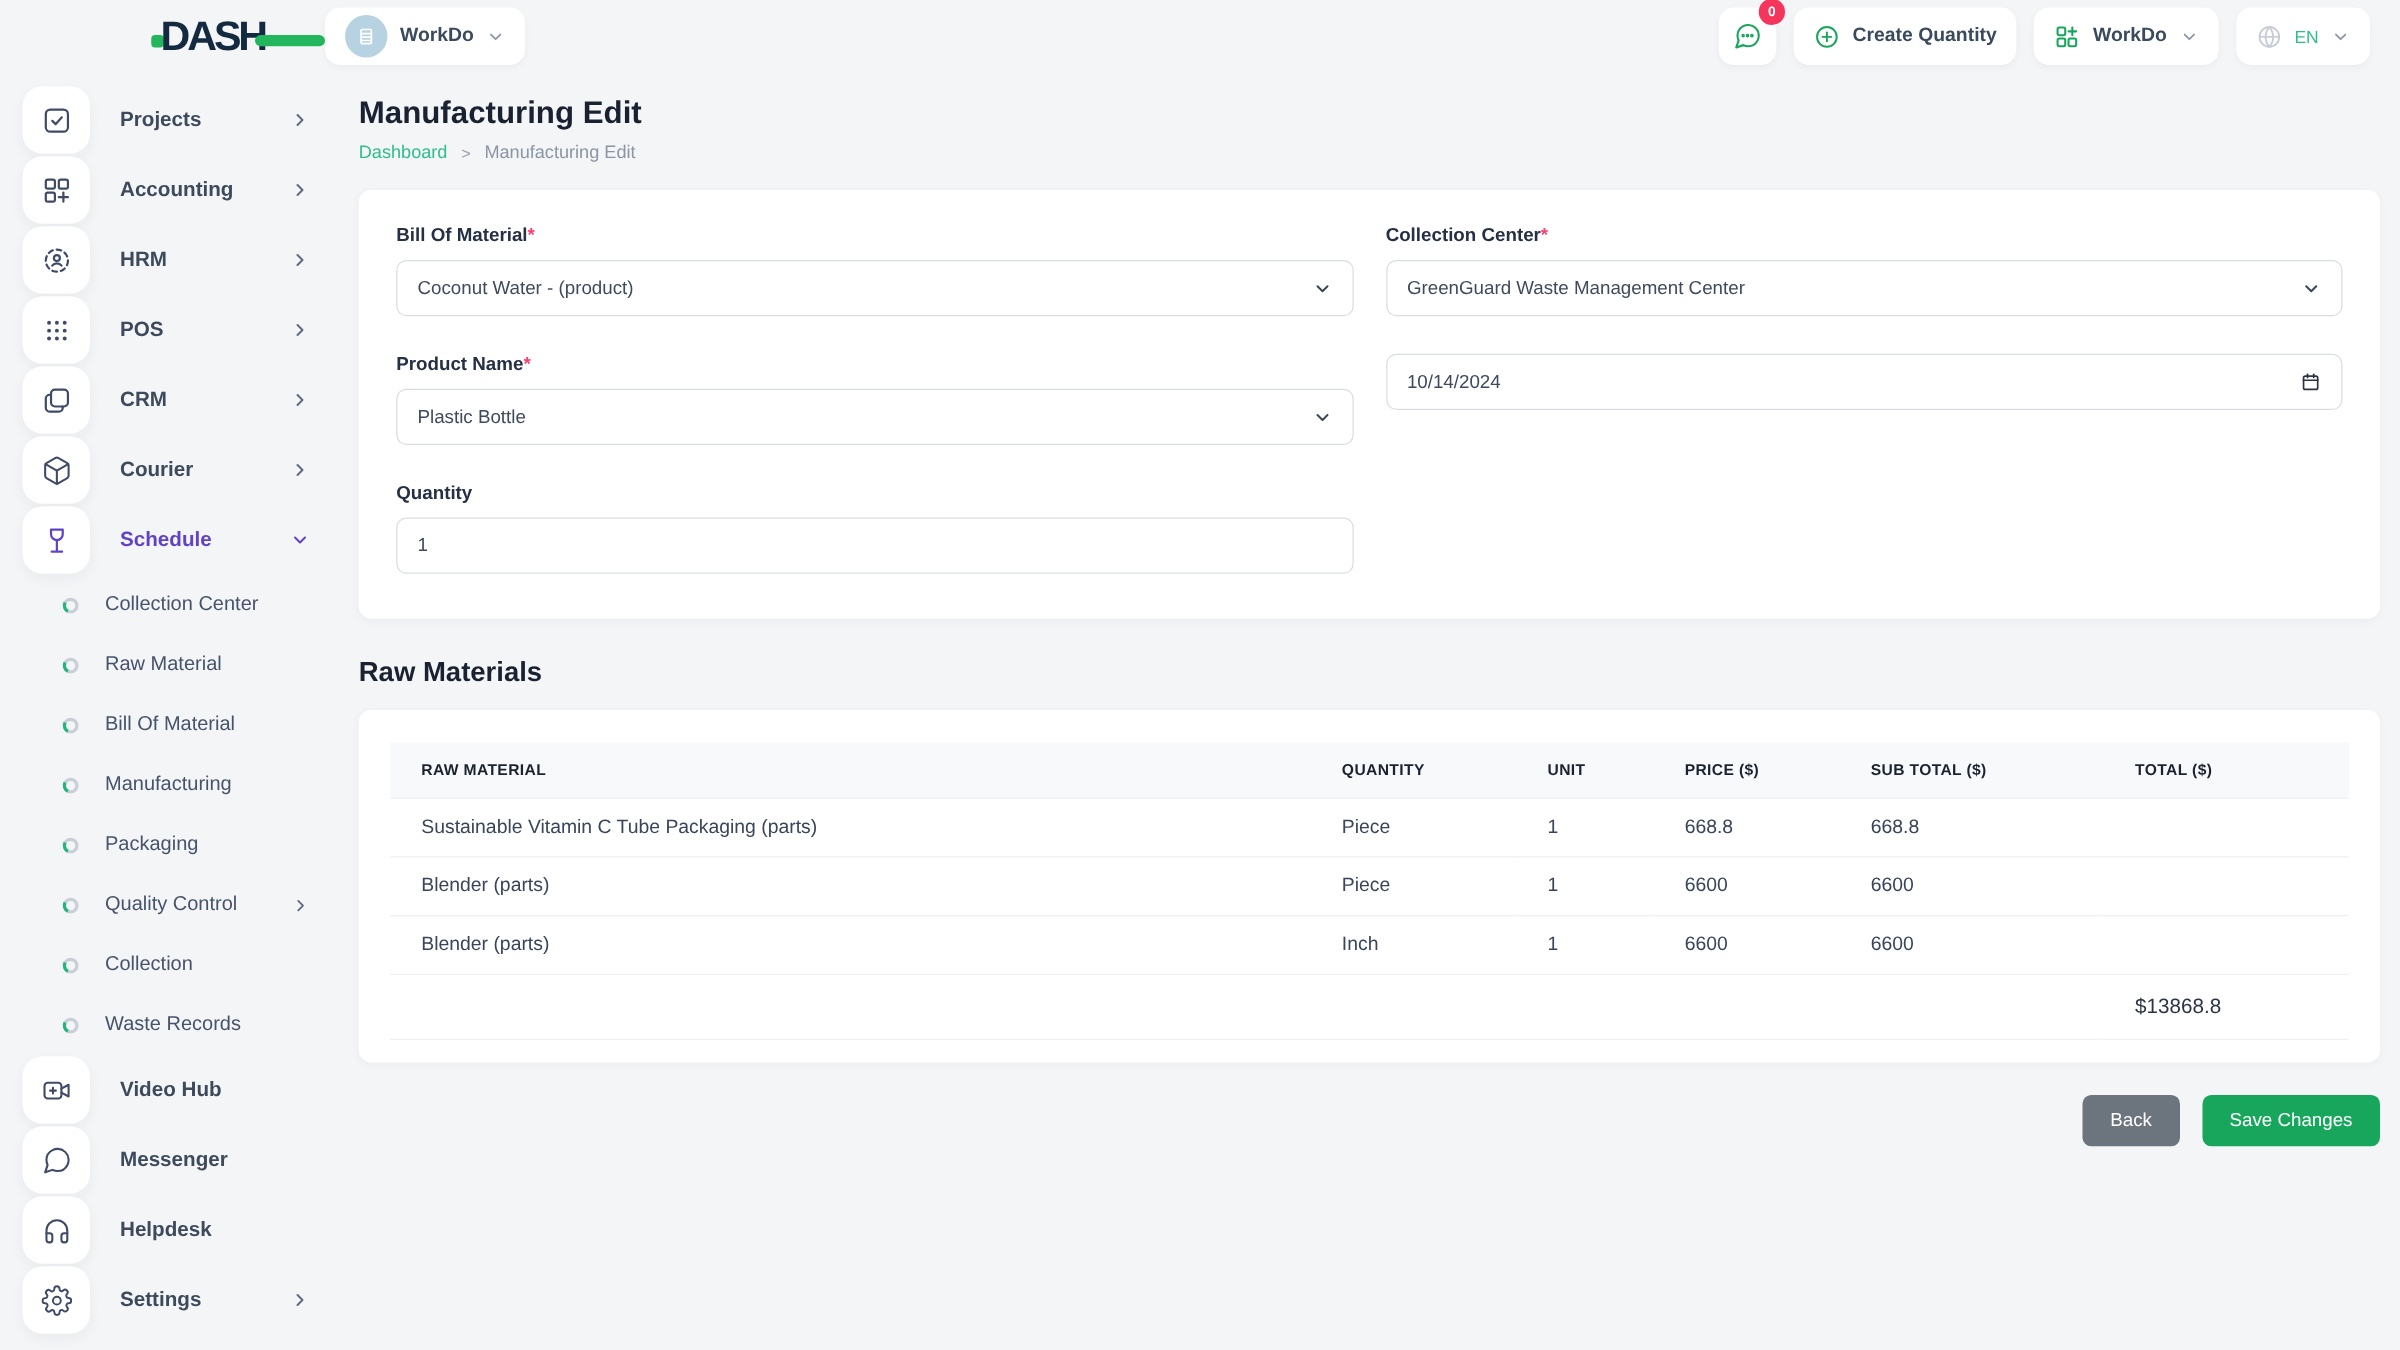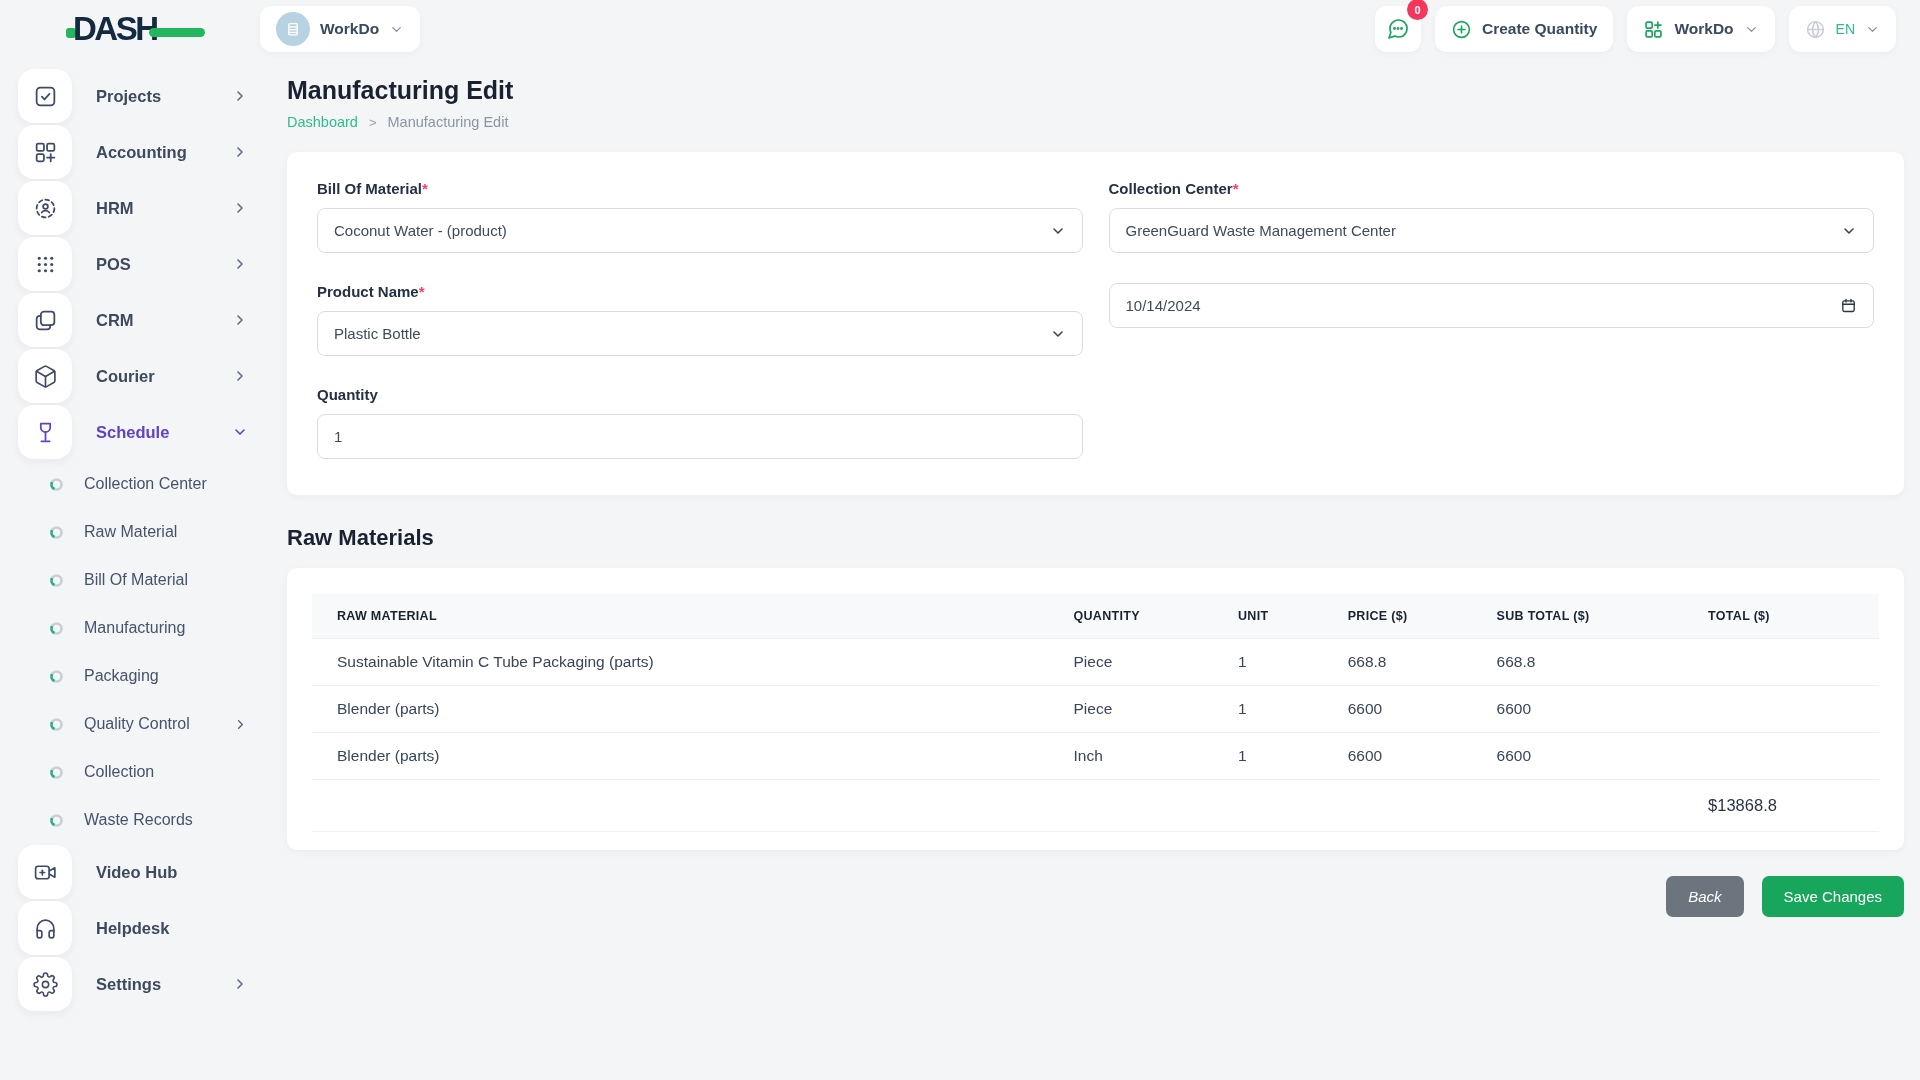--- a/index.html
+++ b/index.html
@@ -3,21 +3,21 @@
 <meta charset="utf-8">
 <style>
   * { margin:0; padding:0; box-sizing:border-box; }
   html,body { width:1920px; height:1080px; overflow:hidden; }
   body { background:#f4f5f7; font-family:"Liberation Sans","DejaVu Sans",sans-serif; color:#2a3446; }
   svg { display:block; }
   .app { display:flex; flex-direction:column; height:100%; }
 
   
   .topbar { height:58px; flex-shrink:0; display:flex; align-items:center; padding-right:24px; }
-  .logo-zone { width:260px; flex-shrink:0; display:flex; align-items:center; padding-left:66px; }
+  .logo-zone { width:260px; flex-shrink:0; display:flex; align-items:center; padding-left:66px;justify-content:flex-end; }
   .logo { display:flex; align-items:center; }
   .logo-dot { width:10px; height:10px; border-radius:3px; background:#23b65d; margin-right:-3px; margin-top:8px; }
   .logo-text { font-size:33px; font-weight:800; letter-spacing:-2.5px; color:#142a40; }
   .logo-bar { width:56px; height:9px; border-radius:5px; background:#23b65d; margin-left:-8px; margin-top:7px; }
   .pill { background:#fff; border-radius:12px; height:46px; display:flex; align-items:center; gap:10px;
           padding:0 16px; box-shadow:0 2px 6px rgba(20,30,60,.04); cursor:pointer; }
   .pill-label { font-size:15.5px; font-weight:600; color:#3a4a5e; }
   .ws-avatar { width:34px; height:34px; border-radius:50%; background:#b7d3e2; display:flex; align-items:center; justify-content:center; }
   .topbar-spacer { flex:1; }
   .icon-tile { position:relative; width:46px; height:46px; border-radius:12px; background:#fff;
@@ -73,21 +73,21 @@
   thead tr { background:#f8f9fb; }
   th { text-align:left; font-size:12.5px; font-weight:800; color:#1b2330; letter-spacing:.3px;
        padding:15px 10px 15px 25px; white-space:nowrap; }
   td { font-size:15.5px; color:#39455a; padding:14px 10px 14px 25px; border-top:1px solid #eef0f3;
        white-space:nowrap; overflow:hidden; }
   tfoot td { border-top:1px solid #eef0f3; border-bottom:1px solid #eef0f3; font-size:16.5px; color:#2a3446; padding:16px 10px 16px 25px; }
 
   .actions { display:flex; justify-content:flex-end; gap:18px; margin-top:26px; }
   .btn { border:none; border-radius:7px; height:41px; padding:0 22px; font-size:15px;
          font-family:inherit; color:#fff; cursor:pointer; font-weight:400; }
-  .btn-back { background:#6c757d;font-style:italic; }
+  .btn-back { background:#6c757d; }
   .btn-save { background:#17a65b; }
 </style>
 </head>
 <body>
 
 <div class="app">
 
   <div class="topbar">
     <div class="logo-zone">
       <div class="logo">
@@ -333,20 +333,28 @@
           <svg width="25" height="25" viewBox="0 0 24 24" fill="none" stroke="currentColor" stroke-width="1.6" stroke-linecap="round" stroke-linejoin="round">
               <rect x="2.5" y="6" width="13" height="12" rx="2.5"></rect>
               <path d="M15.5 10.5 21 7.5v9l-5.5-3"></path>
               <line x1="9" y1="9.8" x2="9" y2="14.2"></line>
               <line x1="6.8" y1="12" x2="11.2" y2="12"></line>
             </svg>
         </span>
         <span class="nav-label">Video Hub</span>
       </div>
 
+      <div class="nav-item">
+        <span class="nav-tile">
+          <svg width="25" height="25" viewBox="0 0 24 24" fill="none" stroke="currentColor" stroke-width="1.6" stroke-linecap="round" stroke-linejoin="round">
+              <path d="M21 11.5a8.38 8.38 0 0 1-.9 3.8 8.5 8.5 0 0 1-7.6 4.7 8.38 8.38 0 0 1-3.8-.9L3 21l1.9-5.7a8.38 8.38 0 0 1-.9-3.8 8.5 8.5 0 0 1 4.7-7.6 8.38 8.38 0 0 1 3.8-.9h.5a8.48 8.48 0 0 1 8 8z"></path>
+            </svg>
+        </span>
+        <span class="nav-label">Messenger</span>
+      </div>
 
       <div class="nav-item">
         <span class="nav-tile">
           <svg width="25" height="25" viewBox="0 0 24 24" fill="none" stroke="currentColor" stroke-width="1.6" stroke-linecap="round" stroke-linejoin="round">
               <path d="M4 14v-2a8 8 0 0 1 16 0v2"></path>
               <path d="M20 19a2 2 0 0 1-2 2h-.5a2 2 0 0 1-2-2v-3a2 2 0 0 1 2-2H20zM4 19a2 2 0 0 0 2 2h.5a2 2 0 0 0 2-2v-3a2 2 0 0 0-2-2H4z"></path>
             </svg>
         </span>
         <span class="nav-label">Helpdesk</span>
       </div>

